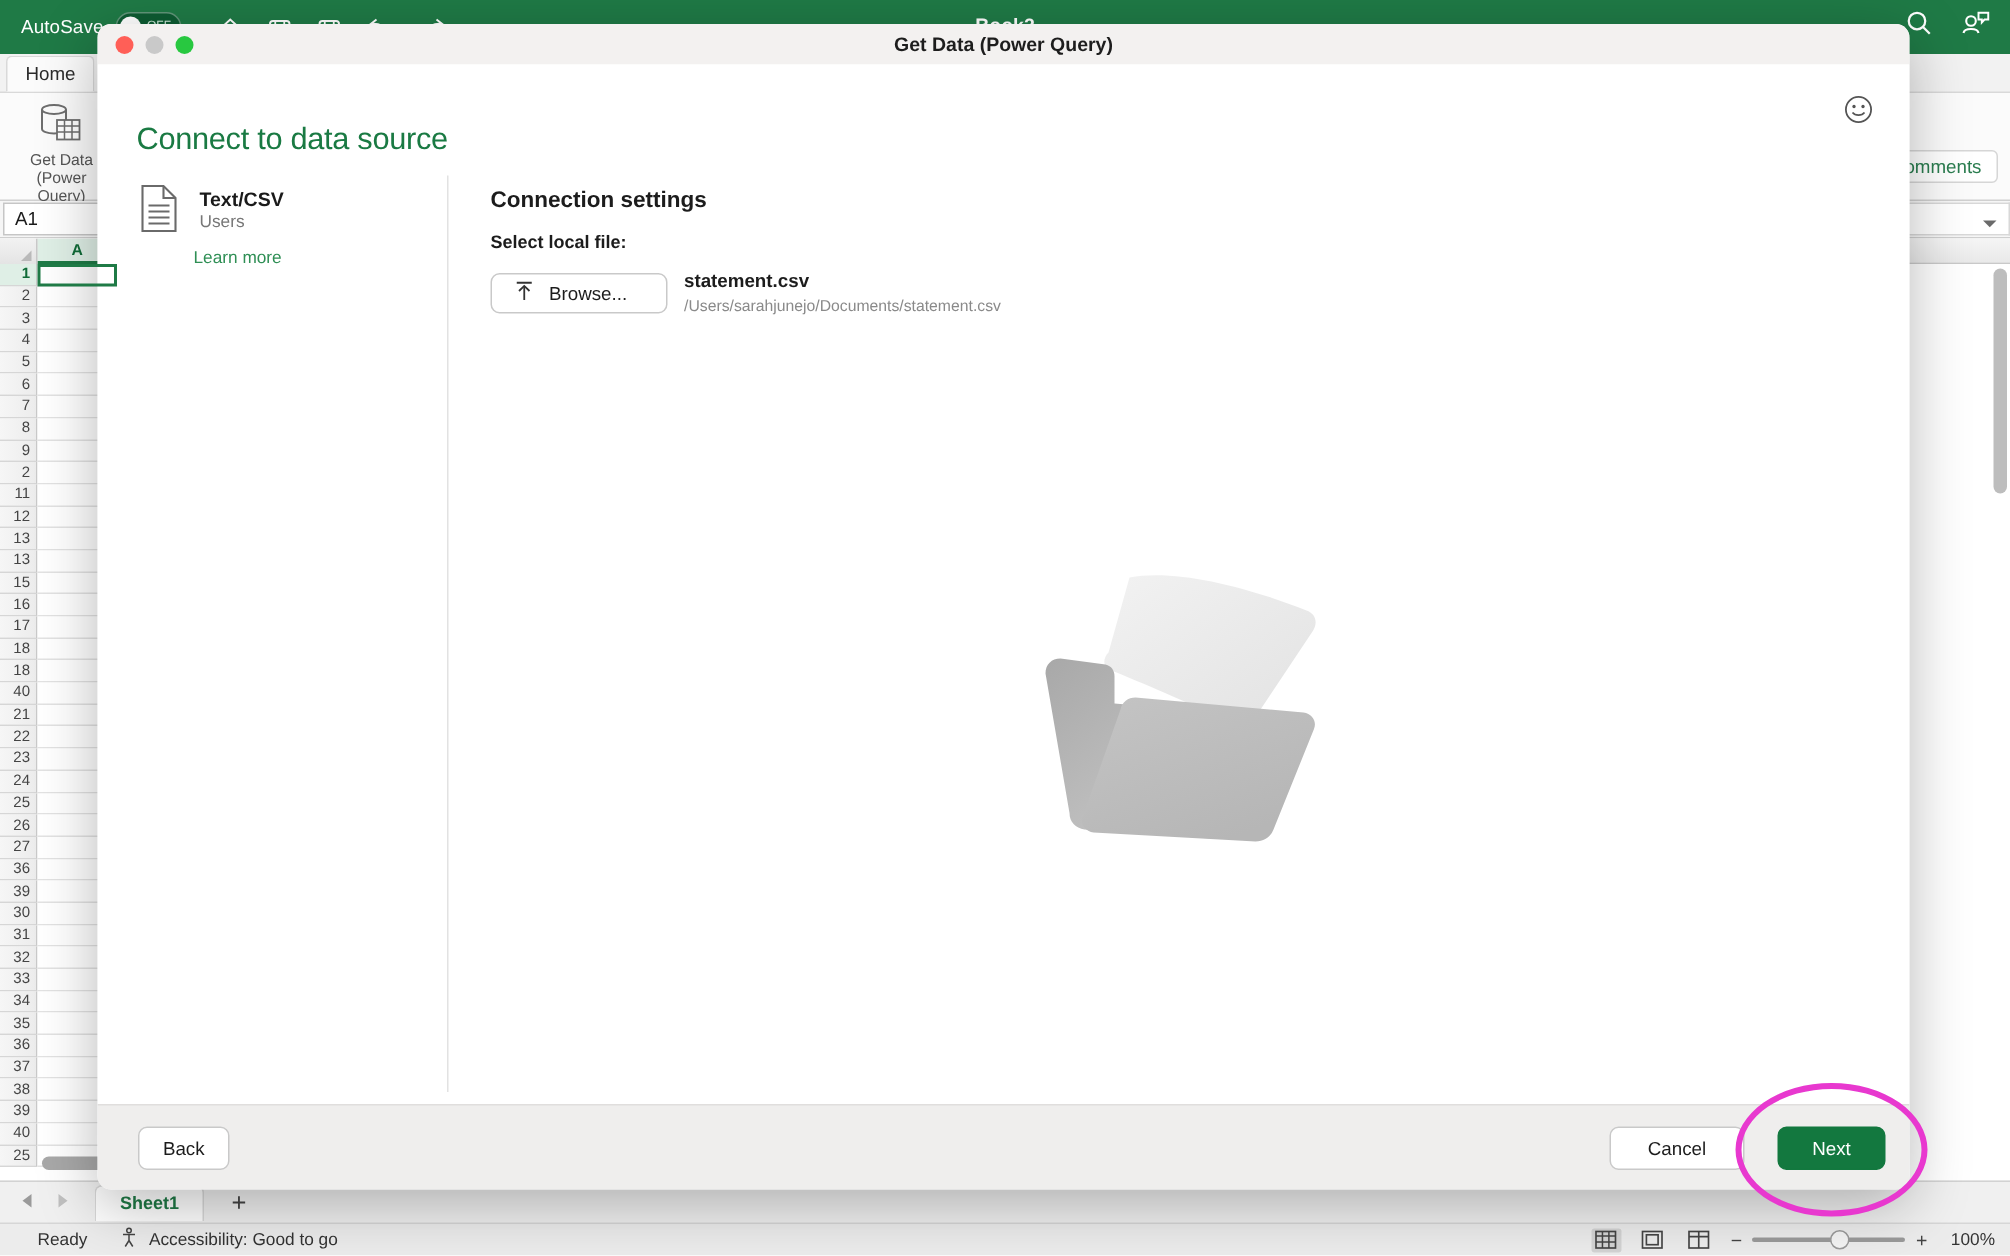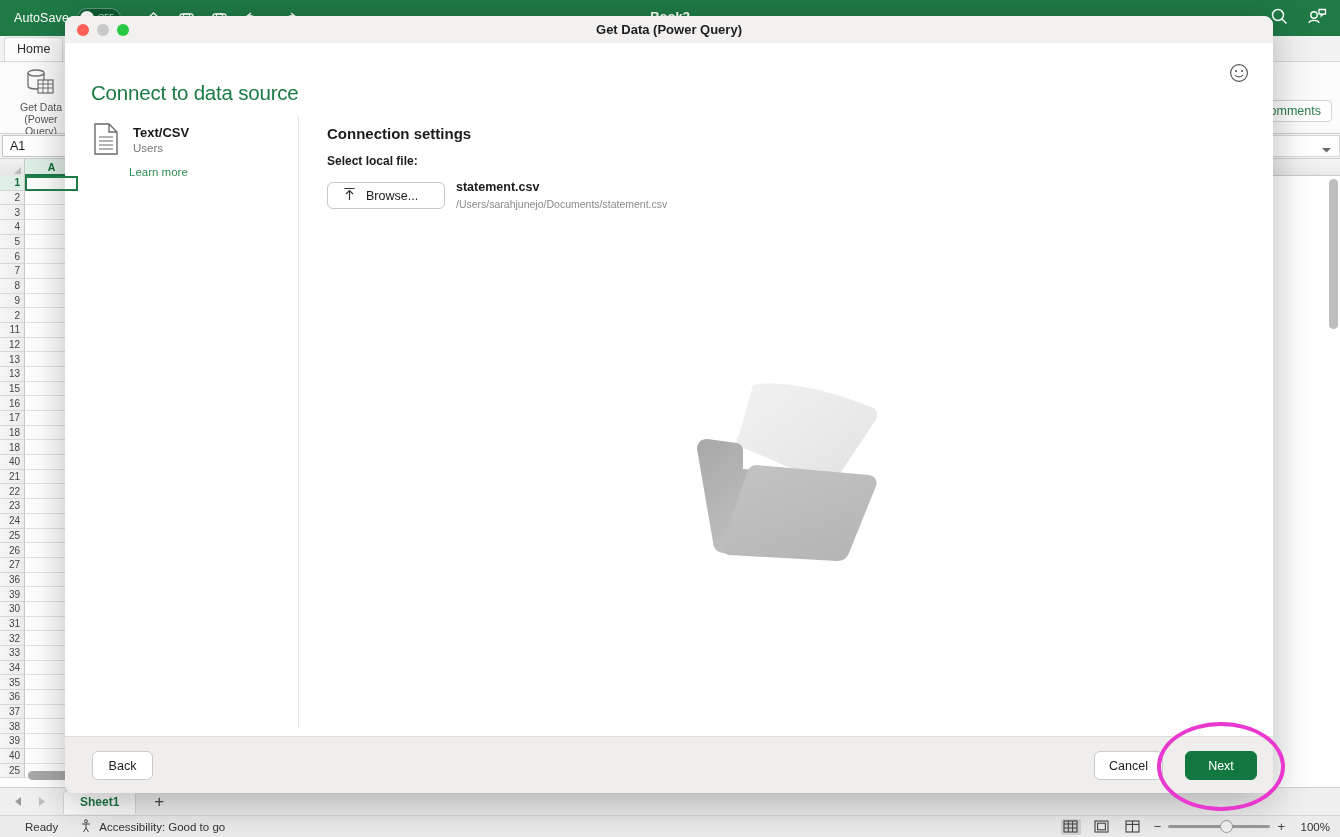--- a/index.html
+++ b/index.html
@@ -202,21 +202,21 @@
 
   .dlg-footer {
     position: absolute; left: 0; right: 0; bottom: 0; height: 57px;
     background: #efeeed; border-top: 1px solid #e0dedd;
   }
   .btn {
     position: absolute; height: 29px; border-radius: 6px; font-size: 12.5px;
     display: flex; align-items: center; justify-content: center;
   }
   .btn-back { left: 27px; top: 14px; width: 61px; background: #fff; border: 1px solid #c9c9c9; color: #1c1c1c; }
-  .btn-cancel { right: 110px; top: 14px; width: 69px; background: #fff; border: 1px solid #c9c9c9; color: #1c1c1c; }
+  .btn-cancel { right: 110px; top: 14px; width: 90px; background: #fff; border: 1px solid #c9c9c9; color: #1c1c1c; }
   .btn-next { right: 16px; top: 14px; width: 72px; background: #13783f; border: 1px solid #13783f; color: #fff; }
 
   .annot-ellipse {
     position: absolute; left: 1157px; top: 722px; width: 128px; height: 89px;
     border: 4px solid #e838cf; border-radius: 50%; z-index: 50; pointer-events: none;
   }
 </style>
 </head>
 <body>
 

